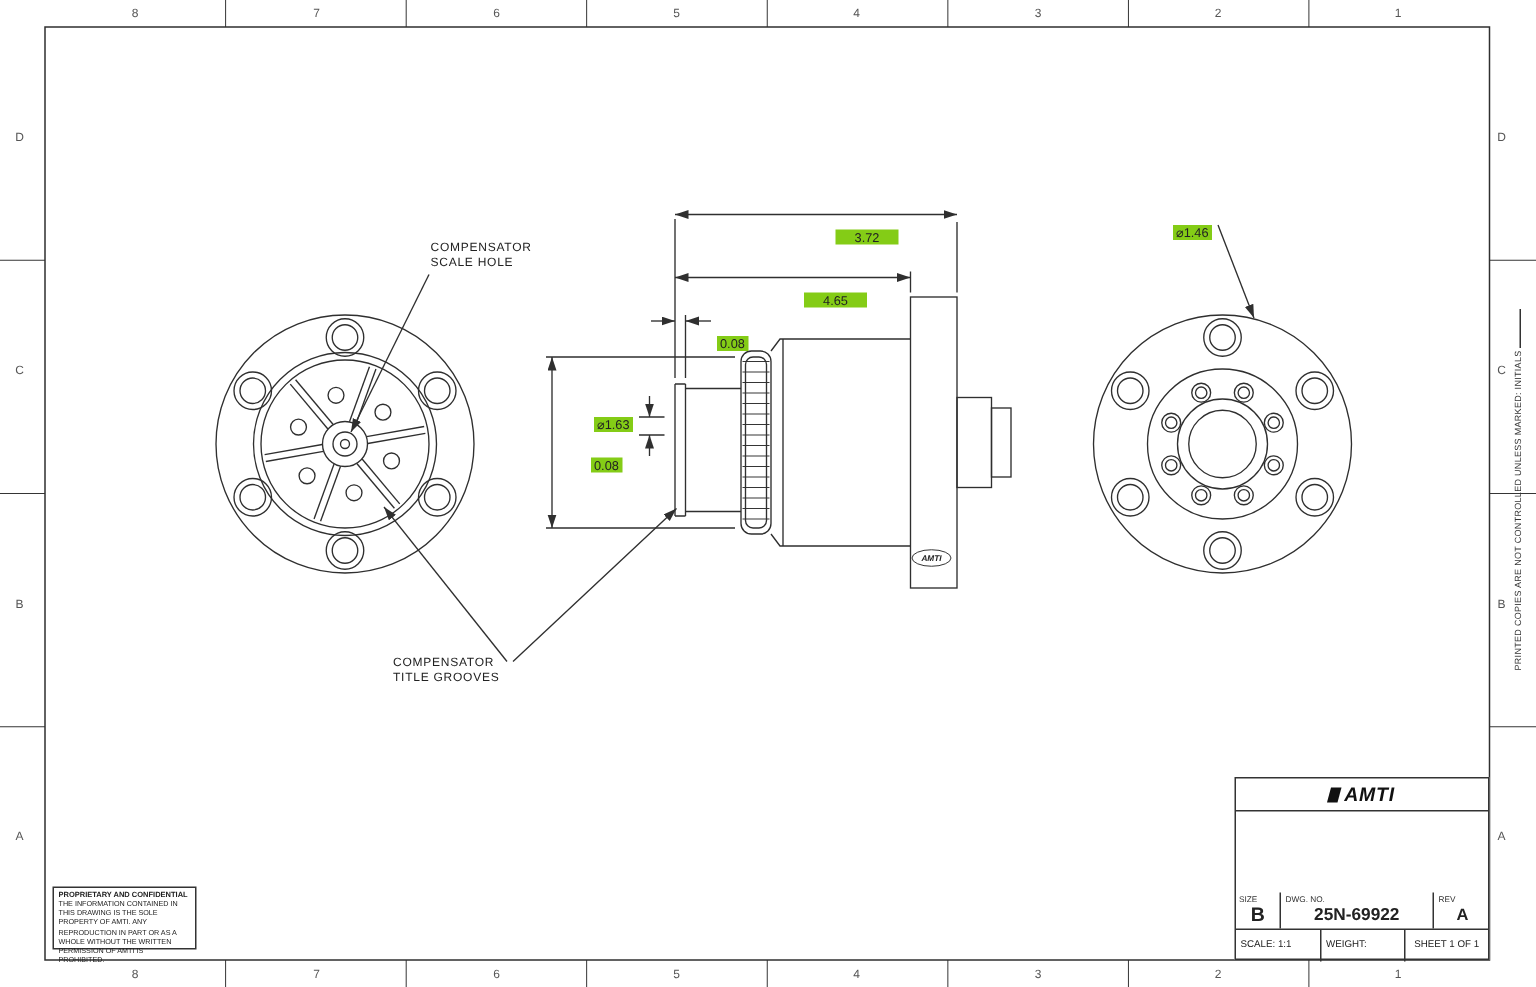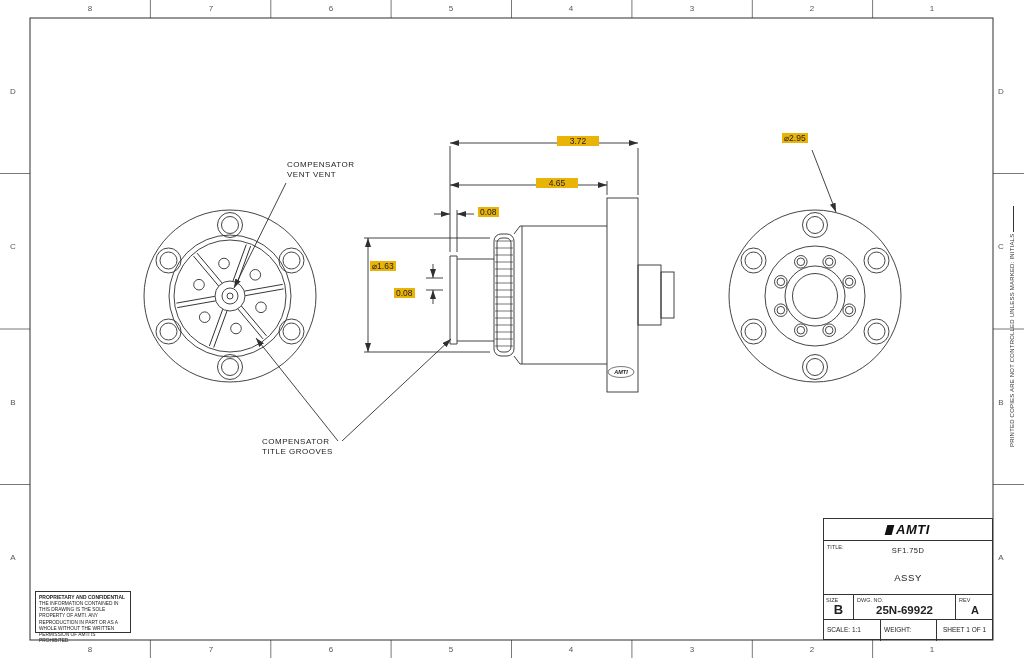--- a/index.html
+++ b/index.html
@@ -8,21 +8,21 @@
   svg.drw{position:absolute;left:0;top:0;z-index:1;}
   svg.drw *{stroke:#2f2f2f;fill:none;stroke-width:.9;}
   svg.drw .thin{stroke-width:.65;}
   svg.drw .border{stroke-width:1;}
   svg.drw marker path{fill:#2f2f2f;stroke:none;}
   svg.drw text{stroke:none;fill:#222;}
   .partlogo{font:italic bold 5.5px "Liberation Sans",sans-serif;}
   .zone{position:absolute;z-index:2;width:10px;height:10px;font-size:8px;color:#555;
         text-align:center;line-height:10px;}
   .ann{position:absolute;z-index:2;font-size:8px;letter-spacing:.5px;line-height:1.3;white-space:nowrap;}
-  .dim{position:absolute;z-index:2;font-size:8.5px;background:#eab308;padding:0 2px;white-space:nowrap;}
+  .dim{position:absolute;z-index:2;font-size:8.5px;background:#84cc16;padding:0 2px;white-space:nowrap;margin-top:17px;}
   .dim.ctr{text-align:center;}
   #vnote{position:absolute;z-index:2;left:1007px;top:447px;white-space:nowrap;font-size:6px;
          letter-spacing:.2px;color:#333;transform:rotate(-90deg);transform-origin:0 0;}
   .blank-line{display:inline-block;width:26px;height:6px;border-bottom:.8px solid #333;margin-left:2px;}
   #prop{position:absolute;z-index:2;left:35px;top:591px;width:96px;height:42px;border:1px solid #333;
         box-sizing:border-box;padding:2px 3px;background:#fff;}
   #prop .head{font-size:5px;font-weight:bold;margin-bottom:1px;}
   #prop .bodytxt{font-size:4.8px;line-height:1.3;}
   #tb{position:absolute;z-index:2;left:823px;top:518px;width:170px;height:122px;
       border:1.2px solid #333;box-sizing:border-box;background:#fff;}
@@ -216,49 +216,44 @@
   <div class="zone" style="left:8px;top:242px">C</div>
   <div class="zone" style="left:8px;top:398px">B</div>
   <div class="zone" style="left:8px;top:553px">A</div>
   <div class="zone" style="left:996px;top:87px">D</div>
   <div class="zone" style="left:996px;top:242px">C</div>
   <div class="zone" style="left:996px;top:398px">B</div>
   <div class="zone" style="left:996px;top:553px">A</div>
 
   <div class="ann" style="left:287px;top:160px">
     <div>COMPENSATOR</div>
-    <div>VENT VENT</div>
+    <div>SCALE HOLE</div>
   </div>
   <div class="ann" style="left:262px;top:437px">
     <div>COMPENSATOR</div>
     <div>TITLE GROOVES</div>
   </div>
 
   <div class="dim ctr" style="left:557px;top:136px;width:38px">3.72</div>
   <div class="dim ctr" style="left:536px;top:178px;width:38px">4.65</div>
   <div class="dim" style="left:478px;top:207px">0.08</div>
   <div class="dim" style="left:394px;top:288px">0.08</div>
-  <div class="dim" style="left:370px;top:261px">⌀1.63</div>
-  <div class="dim" style="left:782px;top:133px">⌀2.95</div>
+  <div class="dim" style="left:396px;top:261px">⌀1.63</div>
+  <div class="dim" style="left:782px;top:133px">⌀1.46</div>
 
   <div id="prop">
     <div class="head">PROPRIETARY AND CONFIDENTIAL</div>
     <div class="bodytxt">THE INFORMATION CONTAINED IN THIS DRAWING IS THE SOLE PROPERTY OF AMTI.  ANY REPRODUCTION IN PART OR AS A WHOLE WITHOUT THE WRITTEN PERMISSION OF AMTI IS PROHIBITED.</div>
   </div>
 
   <div id="tb">
     <div class="row-logo">
       <span class="logo-mark"></span>
       <span class="logo-text">AMTI</span>
     </div>
-    <div class="row-title">
-      <span class="lbl" style="left:3px;top:3px">TITLE:</span>
-      <div class="title-val">SF1.75D</div>
-      <div class="subtitle">ASSY</div>
-    </div>
     <div class="row-mid">
       <div class="cell-size">
         <span class="lbl" style="left:2px;top:2px">SIZE</span>
         <div class="big" style="font-size:13px">B</div>
       </div>
       <div class="cell-dwg">
         <span class="lbl" style="left:3px;top:2px">DWG. NO.</span>
         <div class="big" style="font-size:11.5px;top:9px">25N-69922</div>
       </div>
       <div class="cell-rev">

